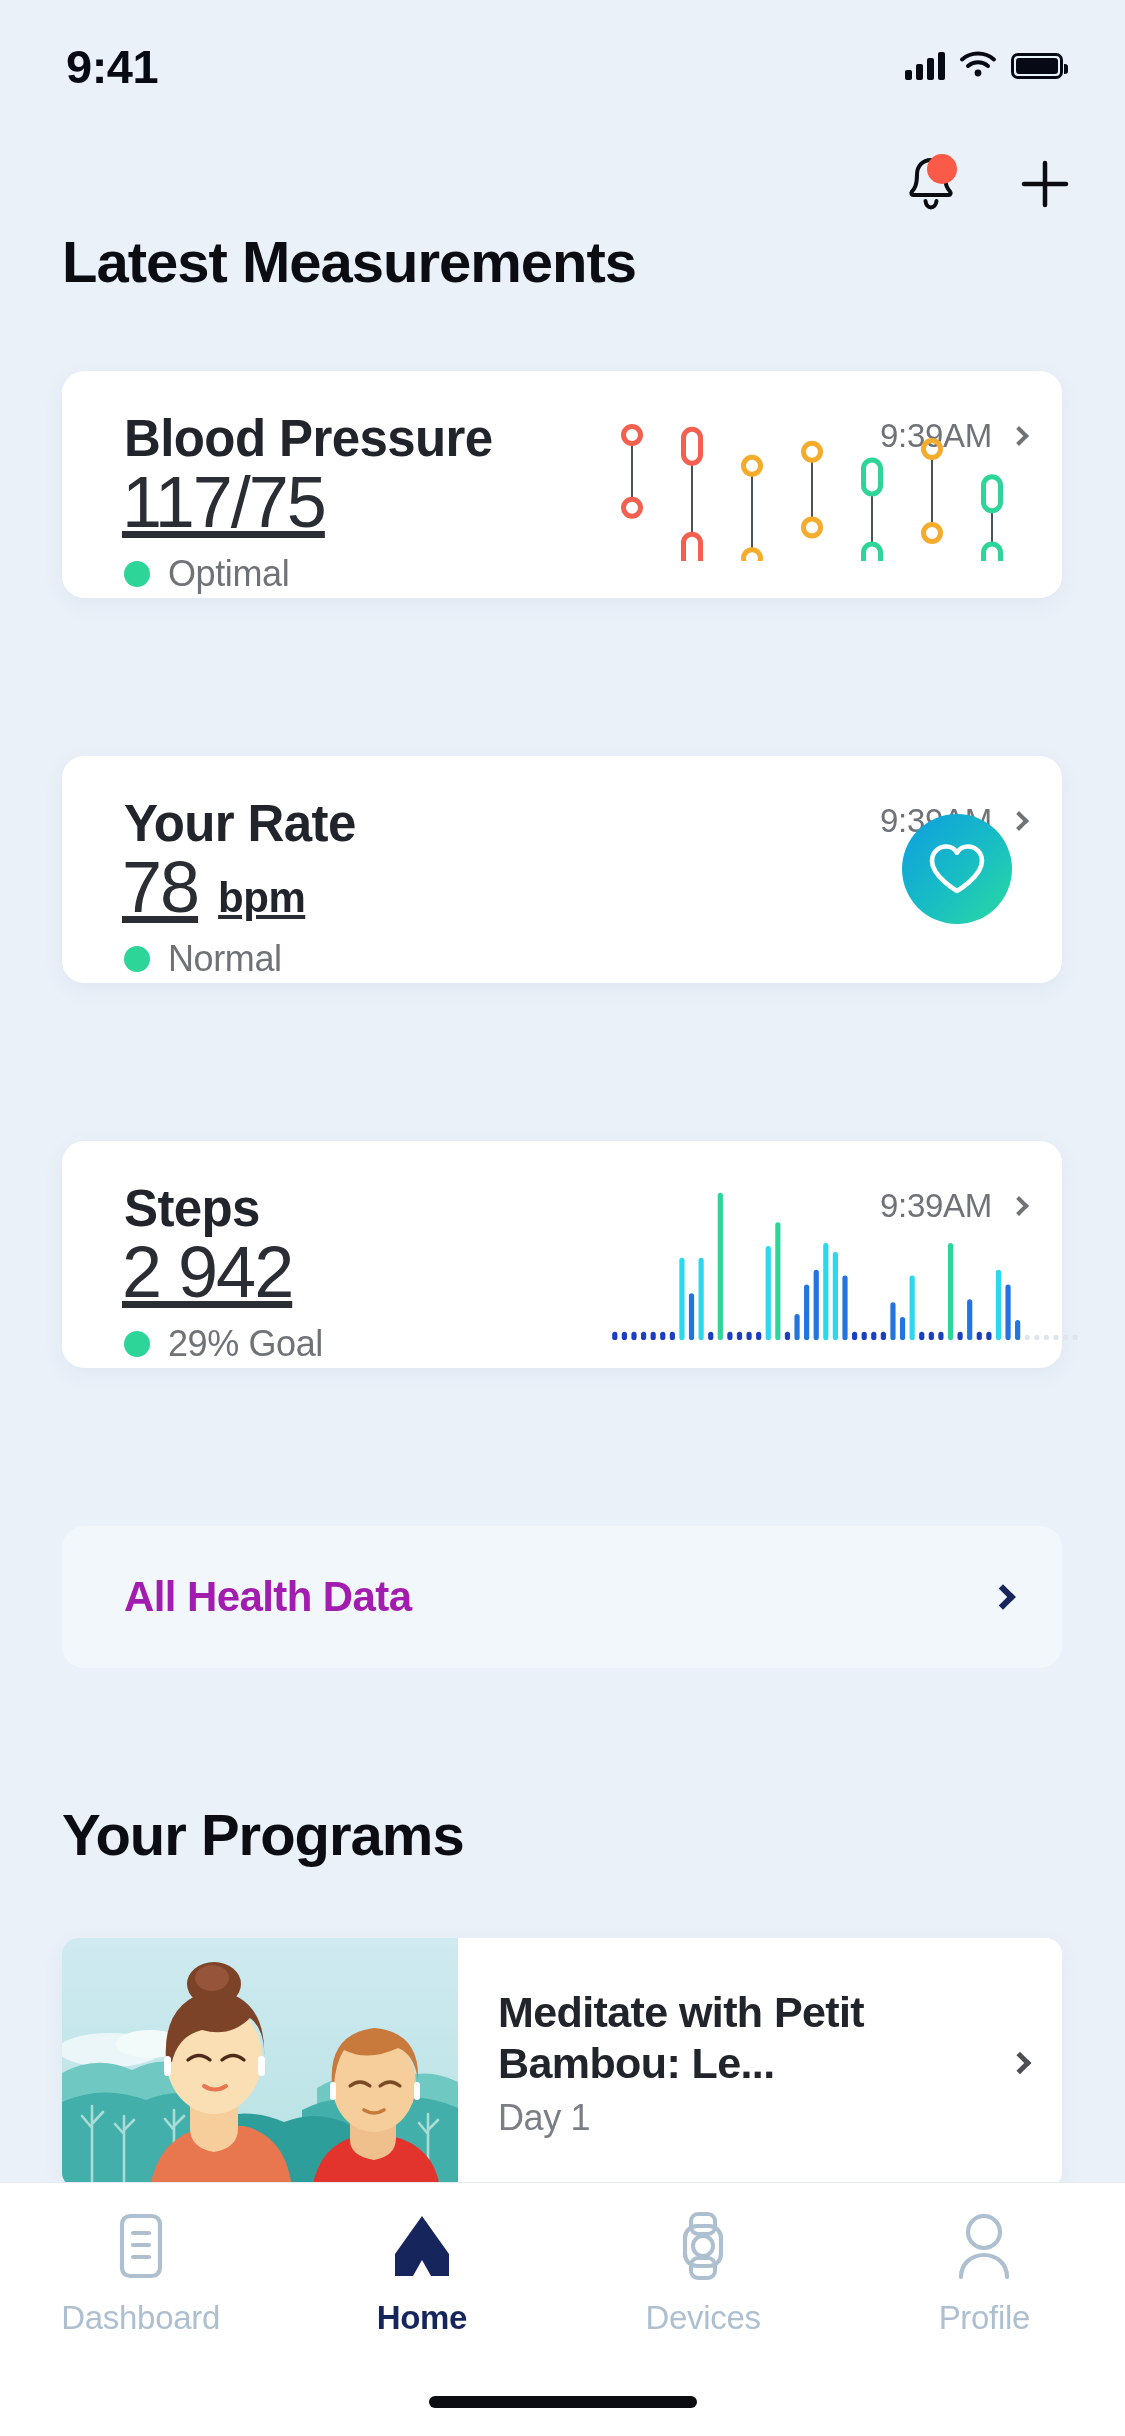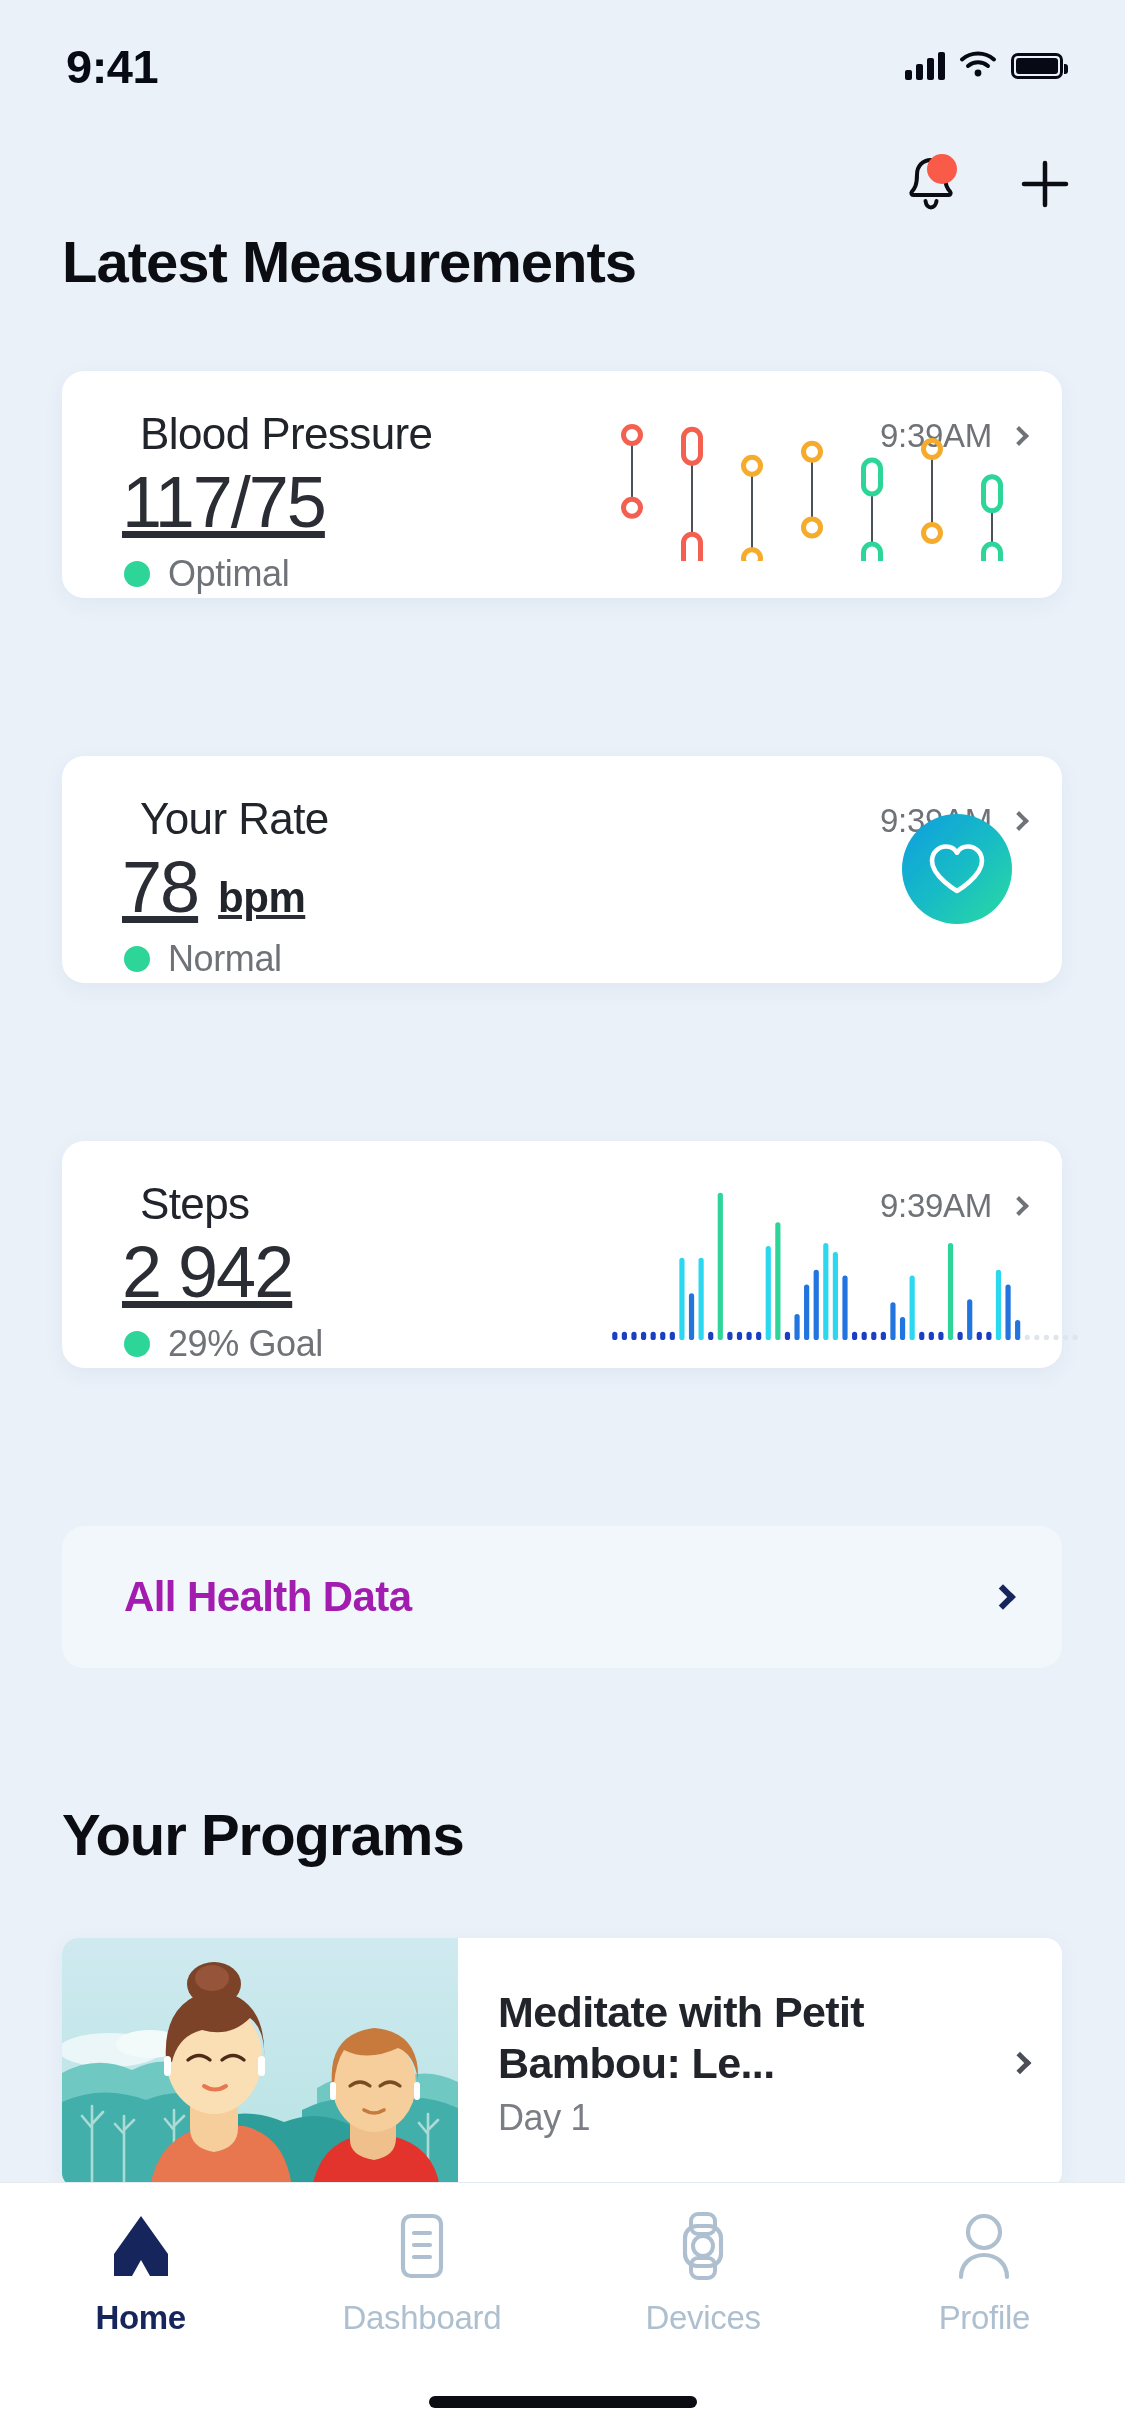--- a/index.html
+++ b/index.html
@@ -69,21 +69,21 @@
     position:absolute; top:46px; right:36px;
     display:flex; align-items:center; gap:20px;
   }
   .card-time { font-size:33px; color:#6F7378; letter-spacing:-0.3px; }
   .chev {
     width:14px; height:14px; border-right:4px solid #6F7378; border-top:4px solid #6F7378;
     transform:rotate(45deg);
   }
   .card-label {
     position:absolute; left:62px; top:38px;
-    font-size:44px; font-weight:normal; color:#21242A; letter-spacing:-0.6px;margin-left:16px;
+    font-size:51px; font-weight:bold; color:#21242A; letter-spacing:-0.6px;
   }
   .card-value {
     position:absolute; left:60px; top:90px;
     font-size:72px; color:#2A2D33; letter-spacing:-2px; font-weight:300;
     display:flex; align-items:baseline;text-decoration:underline;
   }
   .card-unit { font-size:42px; font-weight:bold; color:#21242A; letter-spacing:-0.5px; margin-left:20px; }
   .card-status {
     position:absolute; left:62px; top:182px;
     display:flex; align-items:center; gap:18px;
@@ -392,36 +392,36 @@
   <div id="program-info">
     <div id="program-texts">
       <div id="program-title">Meditate with Petit Bambou: Le...</div>
       <div id="program-day">Day 1</div>
     </div>
     <span class="chev-prog"></span>
   </div>
 </div>
 
 <div id="tab-bar">
-  <div class="tab active">
-    <span class="tab-icon">
-      <svg width="70" height="68" viewBox="0 0 70 68">
-        <path d="M35 4 L62 42 L62 64 L44 64 L35 48 L26 64 L8 64 L8 42 Z" fill="#16255C"></path>
-      </svg>
-    </span>
-    <span class="tab-label">Home</span>
-  </div>
   <div class="tab">
     <span class="tab-icon">
       <svg width="58" height="70" viewBox="0 0 58 70">
         <rect x="10" y="5" width="38" height="60" rx="8" fill="none" stroke="#AEC0D0" stroke-width="4.2"></rect>
         <path d="M21 22h16M21 34h16M21 46h16" stroke="#AEC0D0" stroke-width="4.2" stroke-linecap="round"></path>
       </svg>
     </span>
     <span class="tab-label">Dashboard</span>
+  </div>
+  <div class="tab active">
+    <span class="tab-icon">
+      <svg width="70" height="68" viewBox="0 0 70 68">
+        <path d="M35 4 L62 42 L62 64 L44 64 L35 48 L26 64 L8 64 L8 42 Z" fill="#16255C"></path>
+      </svg>
+    </span>
+    <span class="tab-label">Home</span>
   </div>
   <div class="tab">
     <span class="tab-icon">
       <svg width="62" height="70" viewBox="0 0 62 70">
         <rect x="19" y="3" width="24" height="20" rx="7" fill="none" stroke="#AEC0D0" stroke-width="4"></rect>
         <rect x="19" y="47" width="24" height="20" rx="7" fill="none" stroke="#AEC0D0" stroke-width="4"></rect>
         <rect x="13" y="15" width="36" height="40" rx="12" fill="none" stroke="#AEC0D0" stroke-width="4.2"></rect>
         <circle cx="31" cy="35" r="10" fill="none" stroke="#AEC0D0" stroke-width="4"></circle>
       </svg>
     </span>

